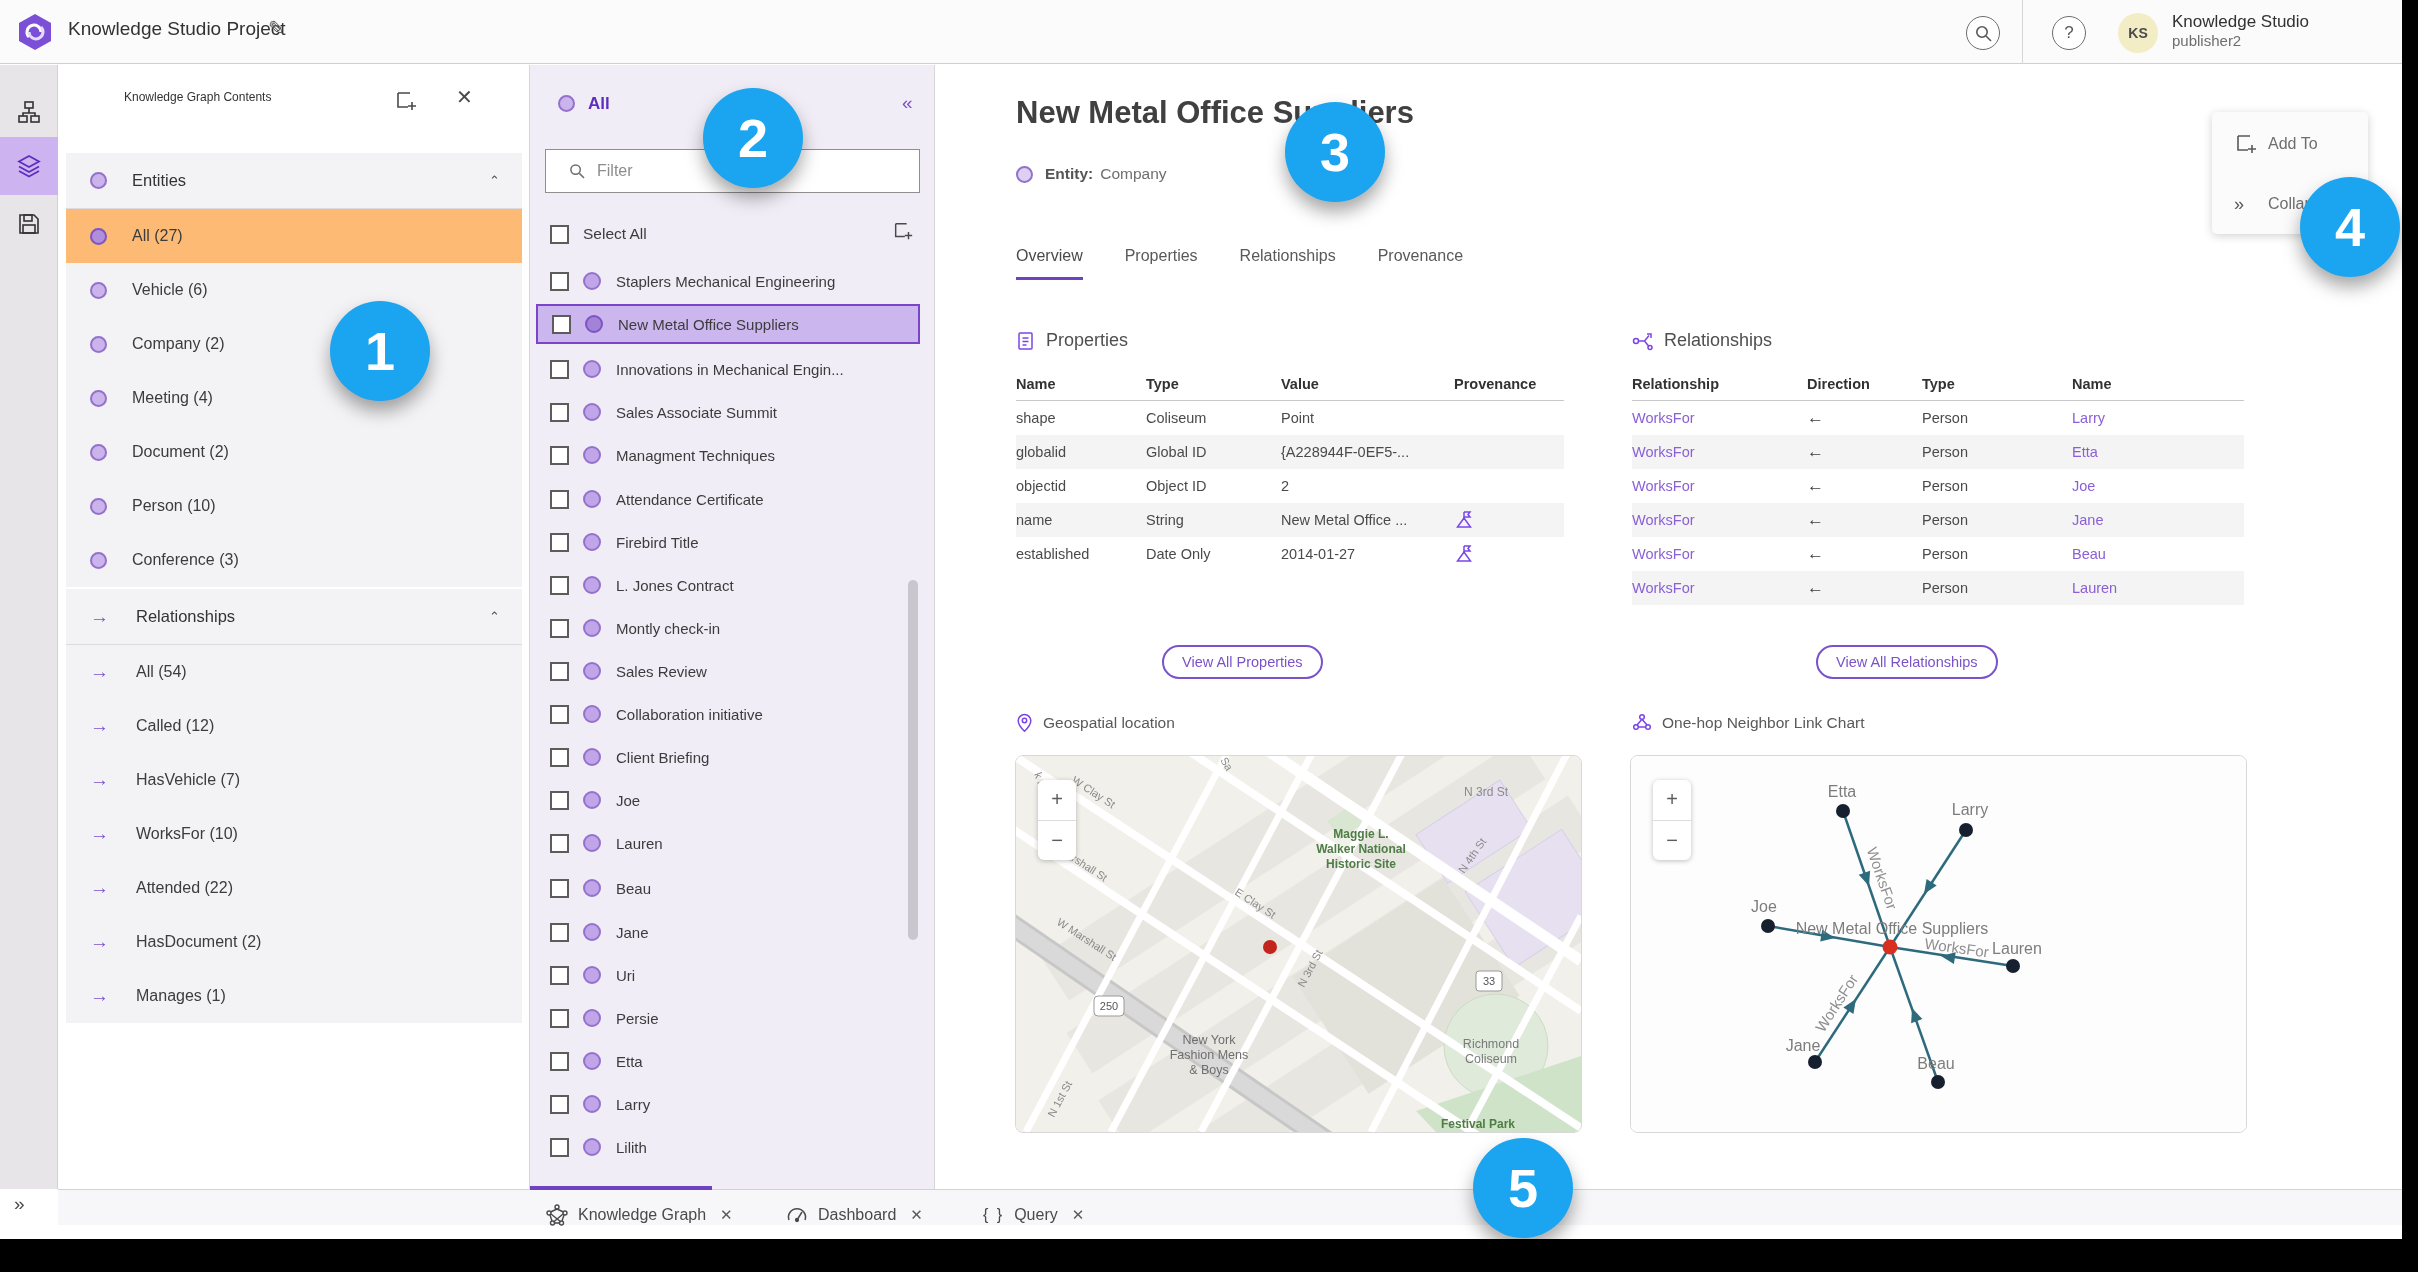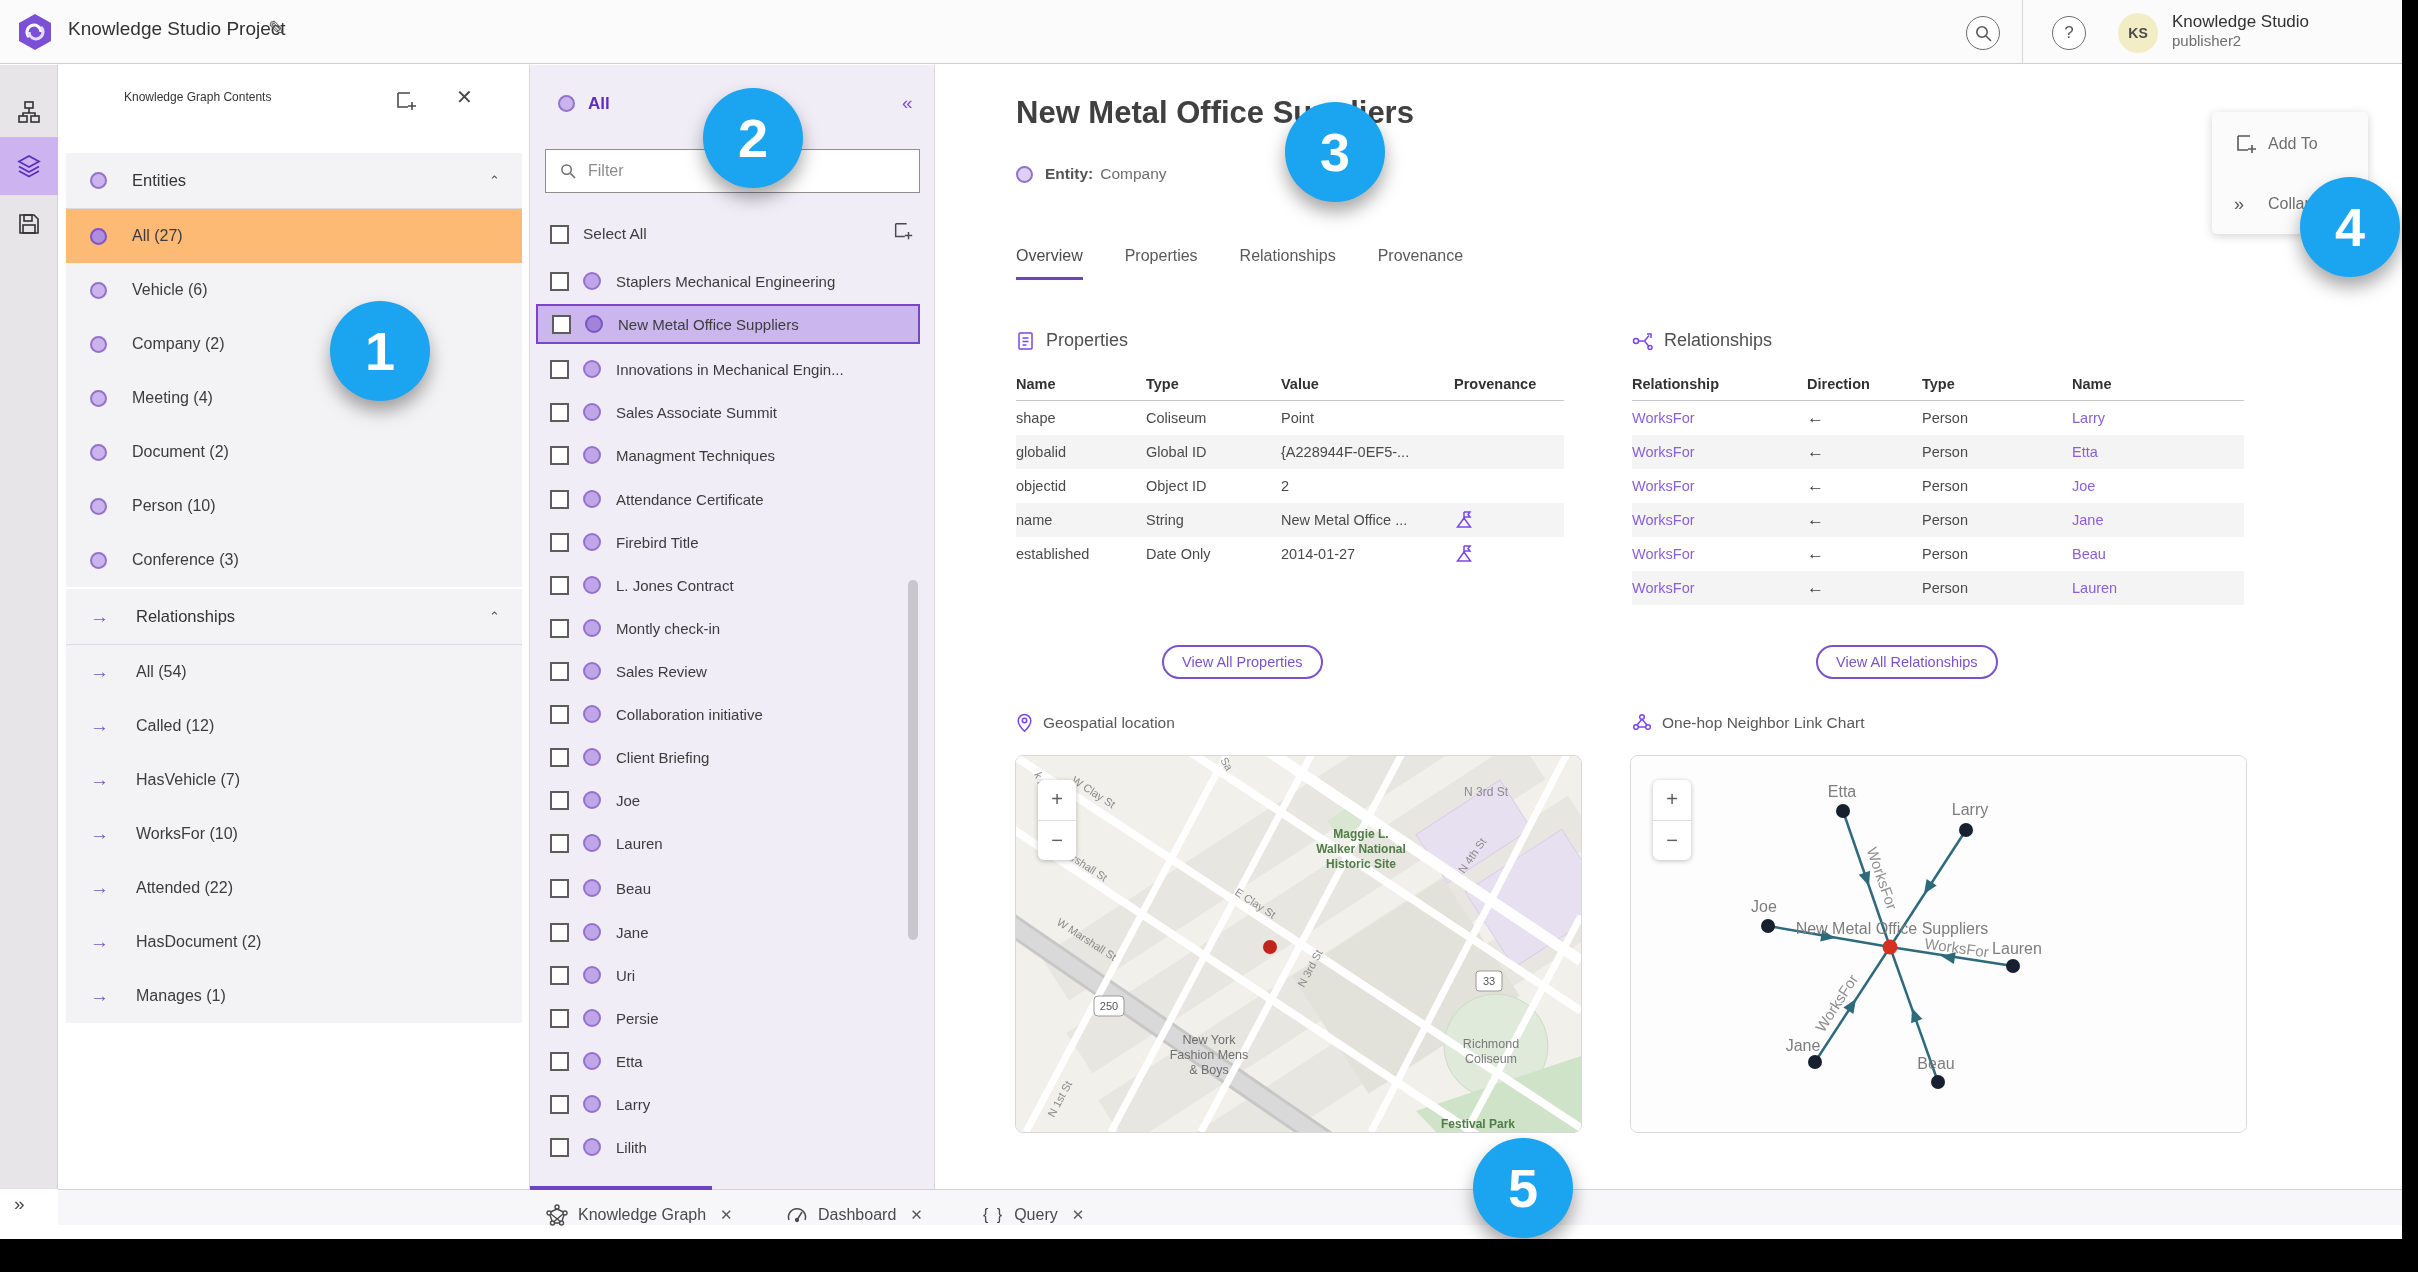--- a/index.html
+++ b/index.html
@@ -39,21 +39,21 @@
   .srow.hdr-row{border-bottom:1px solid #dddbe0;height:56px;}
   .srow.hdr-row .lbl{font-size:16.5px;color:#333;}
   .srow .chev{position:absolute;right:22px;top:20px;color:#555;font-size:13px;}
   .srow.sel-row{background:#fdba74;}
 
   
   .mpanel{position:absolute;left:530px;top:65px;width:405px;height:1124px;background:#f0edf6;border-right:1px solid #d8d6da;}
   .mp-dot{position:absolute;left:28px;top:30px;width:17px;height:17px;border-radius:50%;background:#cbb4ec;border:2px solid #9371cc;}
   .mp-all{position:absolute;left:58px;top:29px;font-size:17px;font-weight:bold;color:#5d2ebe;}
   .mp-collapse{position:absolute;left:372px;top:27px;font-size:19px;color:#7b4fc9;}
-  .mp-filter{position:absolute;left:15px;top:84px;width:375px;height:44px;background:#fff;border:1px solid #8f8f8f;display:flex;align-items:center;}
+  .mp-filter{position:absolute;left:15px;top:84px;width:375px;height:44px;background:#fff;border:1px solid #8f8f8f;display:flex;align-items:center;padding-left:9px;}
   .mp-filter .mag{margin-left:14px;color:#6e6e6e;}
   .mp-filter .ph{margin-left:12px;font-size:16px;color:#8c8c8c;}
   .selall{position:absolute;left:20px;top:160px;display:flex;align-items:flex-start;}
   .cbx{width:19px;height:19px;background:#fff;border:2px solid #5c5c5c;flex:0 0 auto;}
   .selall .lbl{margin-left:14px;font-size:15.5px;color:#3c3c3c;}
   .mp-add{position:absolute;left:362px;top:155px;color:#4a4a4a;}
   .lrow{position:absolute;left:6px;width:384px;height:40px;display:flex;align-items:center;}
   .lrow .cbx{margin-left:14px;}
   .lrow .dot{width:18px;height:18px;border-radius:50%;background:#c0a5e8;border:2px solid #9371cc;margin-left:14px;flex:0 0 auto;}
   .lrow .lbl{margin-left:15px;font-size:15px;color:#3c3c3c;white-space:nowrap;text-align:right;}

